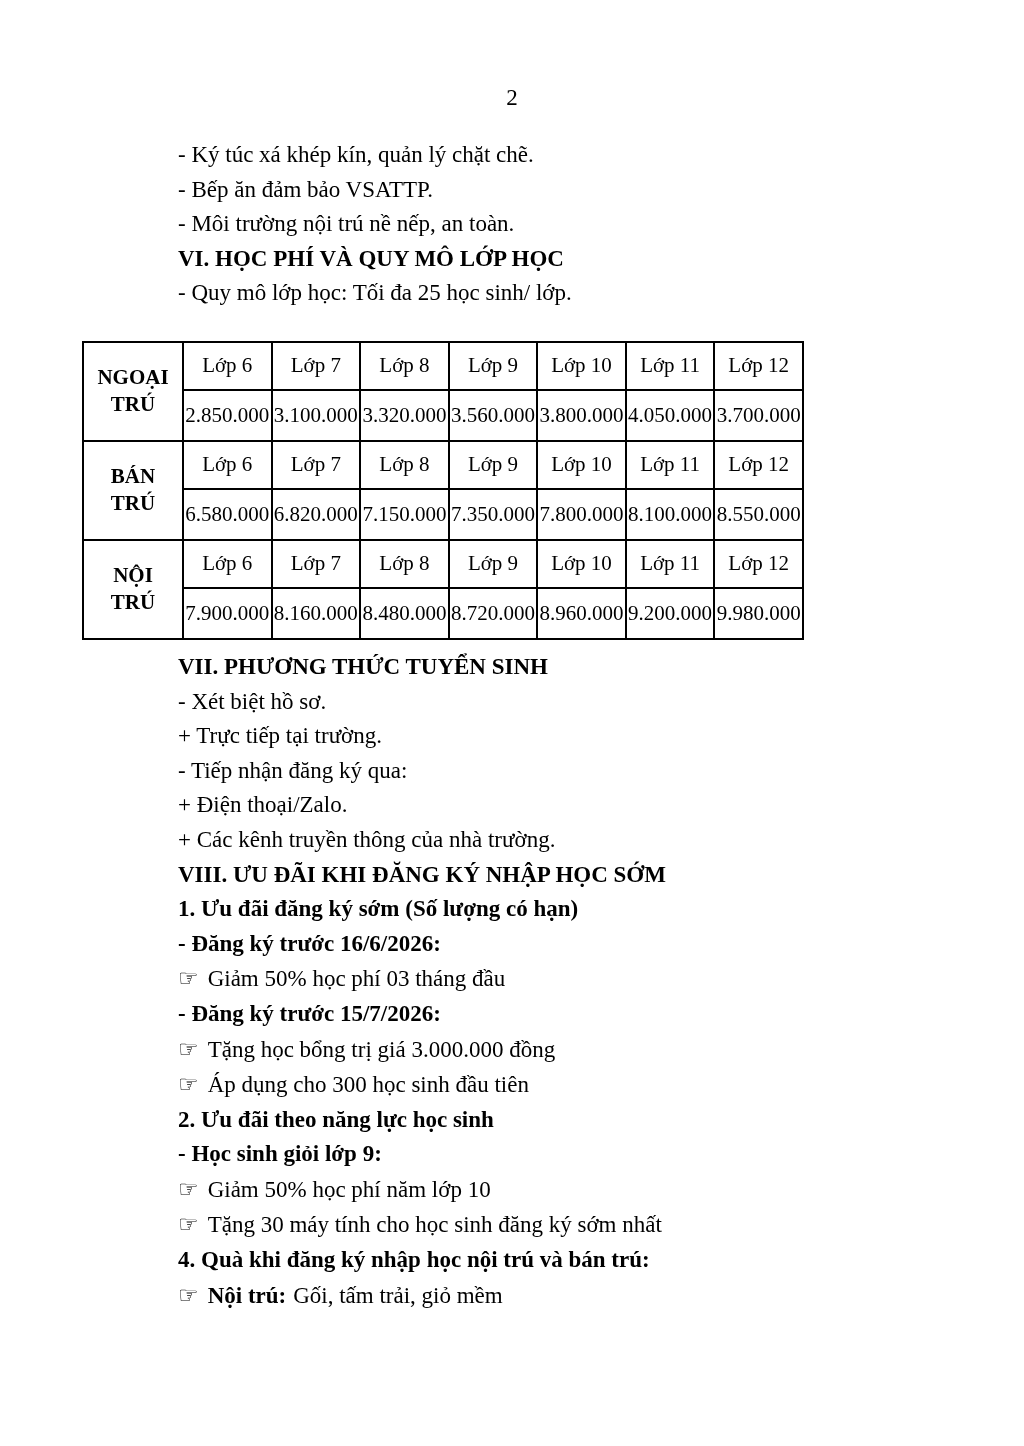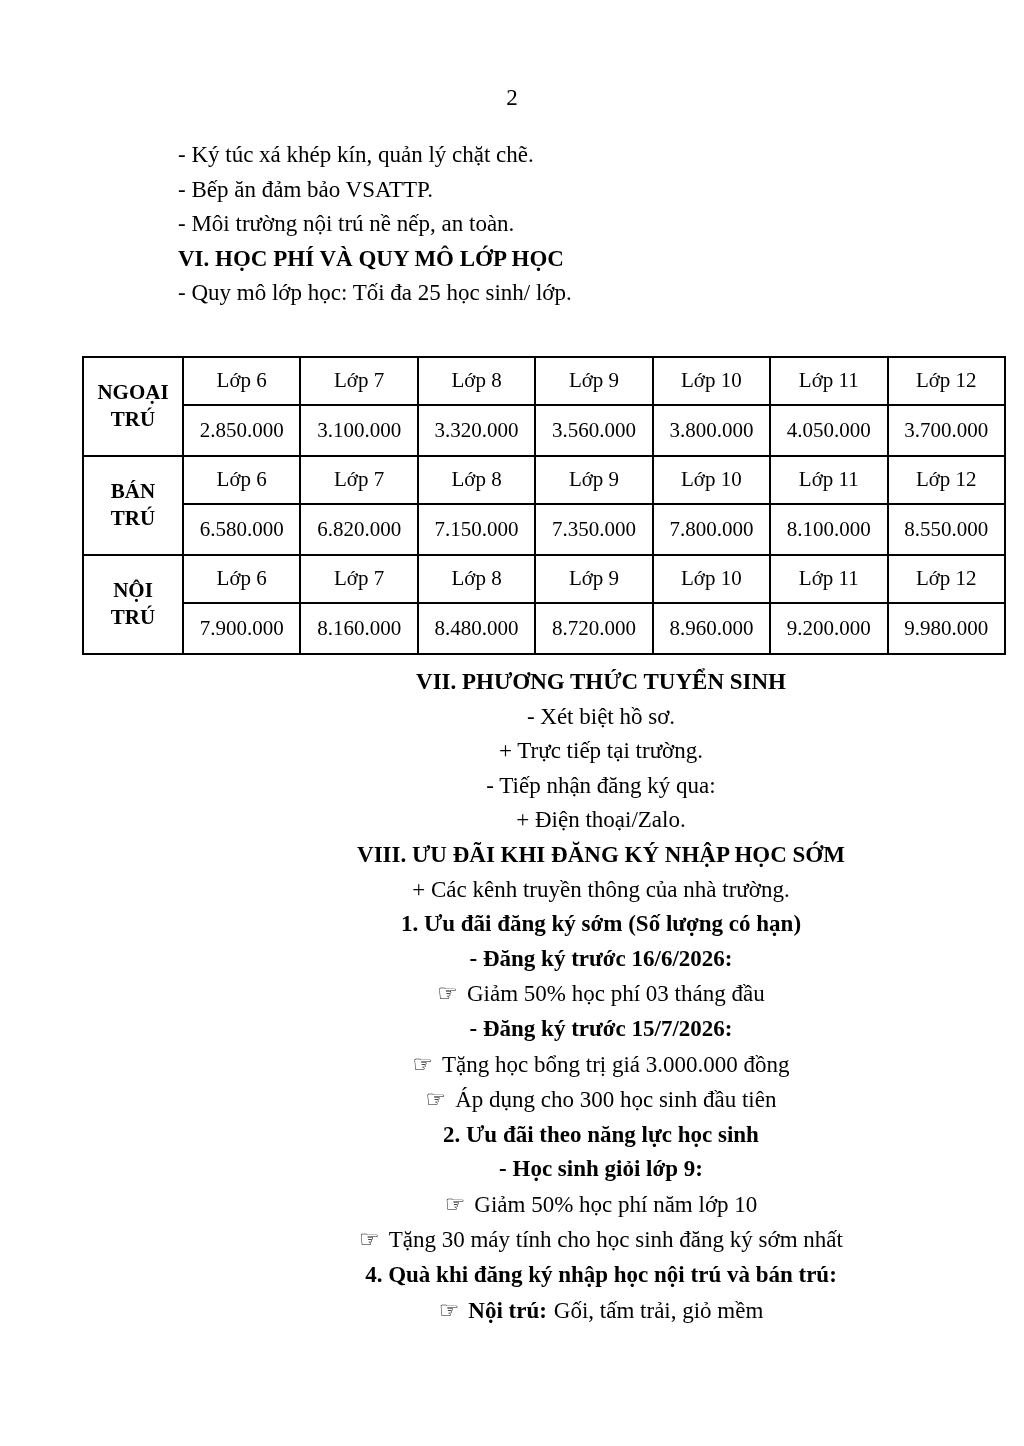--- a/index.html
+++ b/index.html
@@ -3,25 +3,25 @@
 <meta charset="utf-8">
 <style>
   html,body{margin:0;padding:0;background:#ffffff;}
   .page{
     width:1024px;height:1446px;background:#ffffff;color:#000000;
     font-family:"Liberation Serif","DejaVu Serif",serif;
     position:relative;overflow:hidden;
   }
   .page-number{margin:0;padding-top:84px;text-align:center;font-size:23px;line-height:28px;}
   .intro{margin:26px 0 0 178px;}
-  .sections{margin:10px 0 0 178px;text-align:center;}
+  .sections{margin:10px 0 0 178px;}
   .line{margin:0;font-size:23px;line-height:34.6px;white-space:pre-wrap;}
   .bold{font-weight:bold;}
   .fees{
-    margin:45px 0 0 82px;border-collapse:collapse;table-layout:fixed;width:924px;
+    margin:30px 0 0 82px;border-collapse:collapse;table-layout:fixed;width:722px;
     border:2px solid #000;
   }
   .fees td{border:2px solid #000;text-align:center;padding:0;vertical-align:middle;}
   .col-label{width:100px;}
   .hdr-row{height:48px;}
   .val-row{height:51px;}
   .fees .cls{font-weight:normal;font-size:21px;}
   .fees .val{font-size:21px;}
   .fees .label{font-weight:bold;font-size:21px;line-height:27px;padding:0 12px;}
   .hand{font-family:"DejaVu Sans",sans-serif;font-size:23px;margin-right:9px;}
@@ -106,22 +106,22 @@
       </tr>
     </tbody>
   </table>
 
   <div class="sections">
     <p class="line bold">VII. PHƯƠNG THỨC TUYỂN SINH</p>
     <p class="line">- Xét biệt hồ sơ.</p>
     <p class="line">+ Trực tiếp tại trường.</p>
     <p class="line">- Tiếp nhận đăng ký qua:</p>
     <p class="line">+ Điện thoại/Zalo.</p>
+    <p class="line">+ Các kênh truyền thông của nhà trường.</p>
     <p class="line bold">VIII. ƯU ĐÃI KHI ĐĂNG KÝ NHẬP HỌC SỚM</p>
-    <p class="line">+ Các kênh truyền thông của nhà trường.</p>
     <p class="line bold">1. Ưu đãi đăng ký sớm (Số lượng có hạn)</p>
     <p class="line bold">- Đăng ký trước 16/6/2026:</p>
     <p class="line"><span class="hand">☞</span><span>Giảm 50% học phí 03 tháng đầu</span></p>
     <p class="line bold">- Đăng ký trước 15/7/2026:</p>
     <p class="line"><span class="hand">☞</span><span>Tặng học bổng trị giá 3.000.000 đồng</span></p>
     <p class="line"><span class="hand">☞</span><span>Áp dụng cho 300 học sinh đầu tiên</span></p>
     <p class="line bold">2. Ưu đãi theo năng lực học sinh</p>
     <p class="line bold">- Học sinh giỏi lớp 9:</p>
     <p class="line"><span class="hand">☞</span><span>Giảm 50% học phí năm lớp 10</span></p>
     <p class="line"><span class="hand">☞</span><span>Tặng 30 máy tính cho học sinh đăng ký sớm nhất</span></p>

